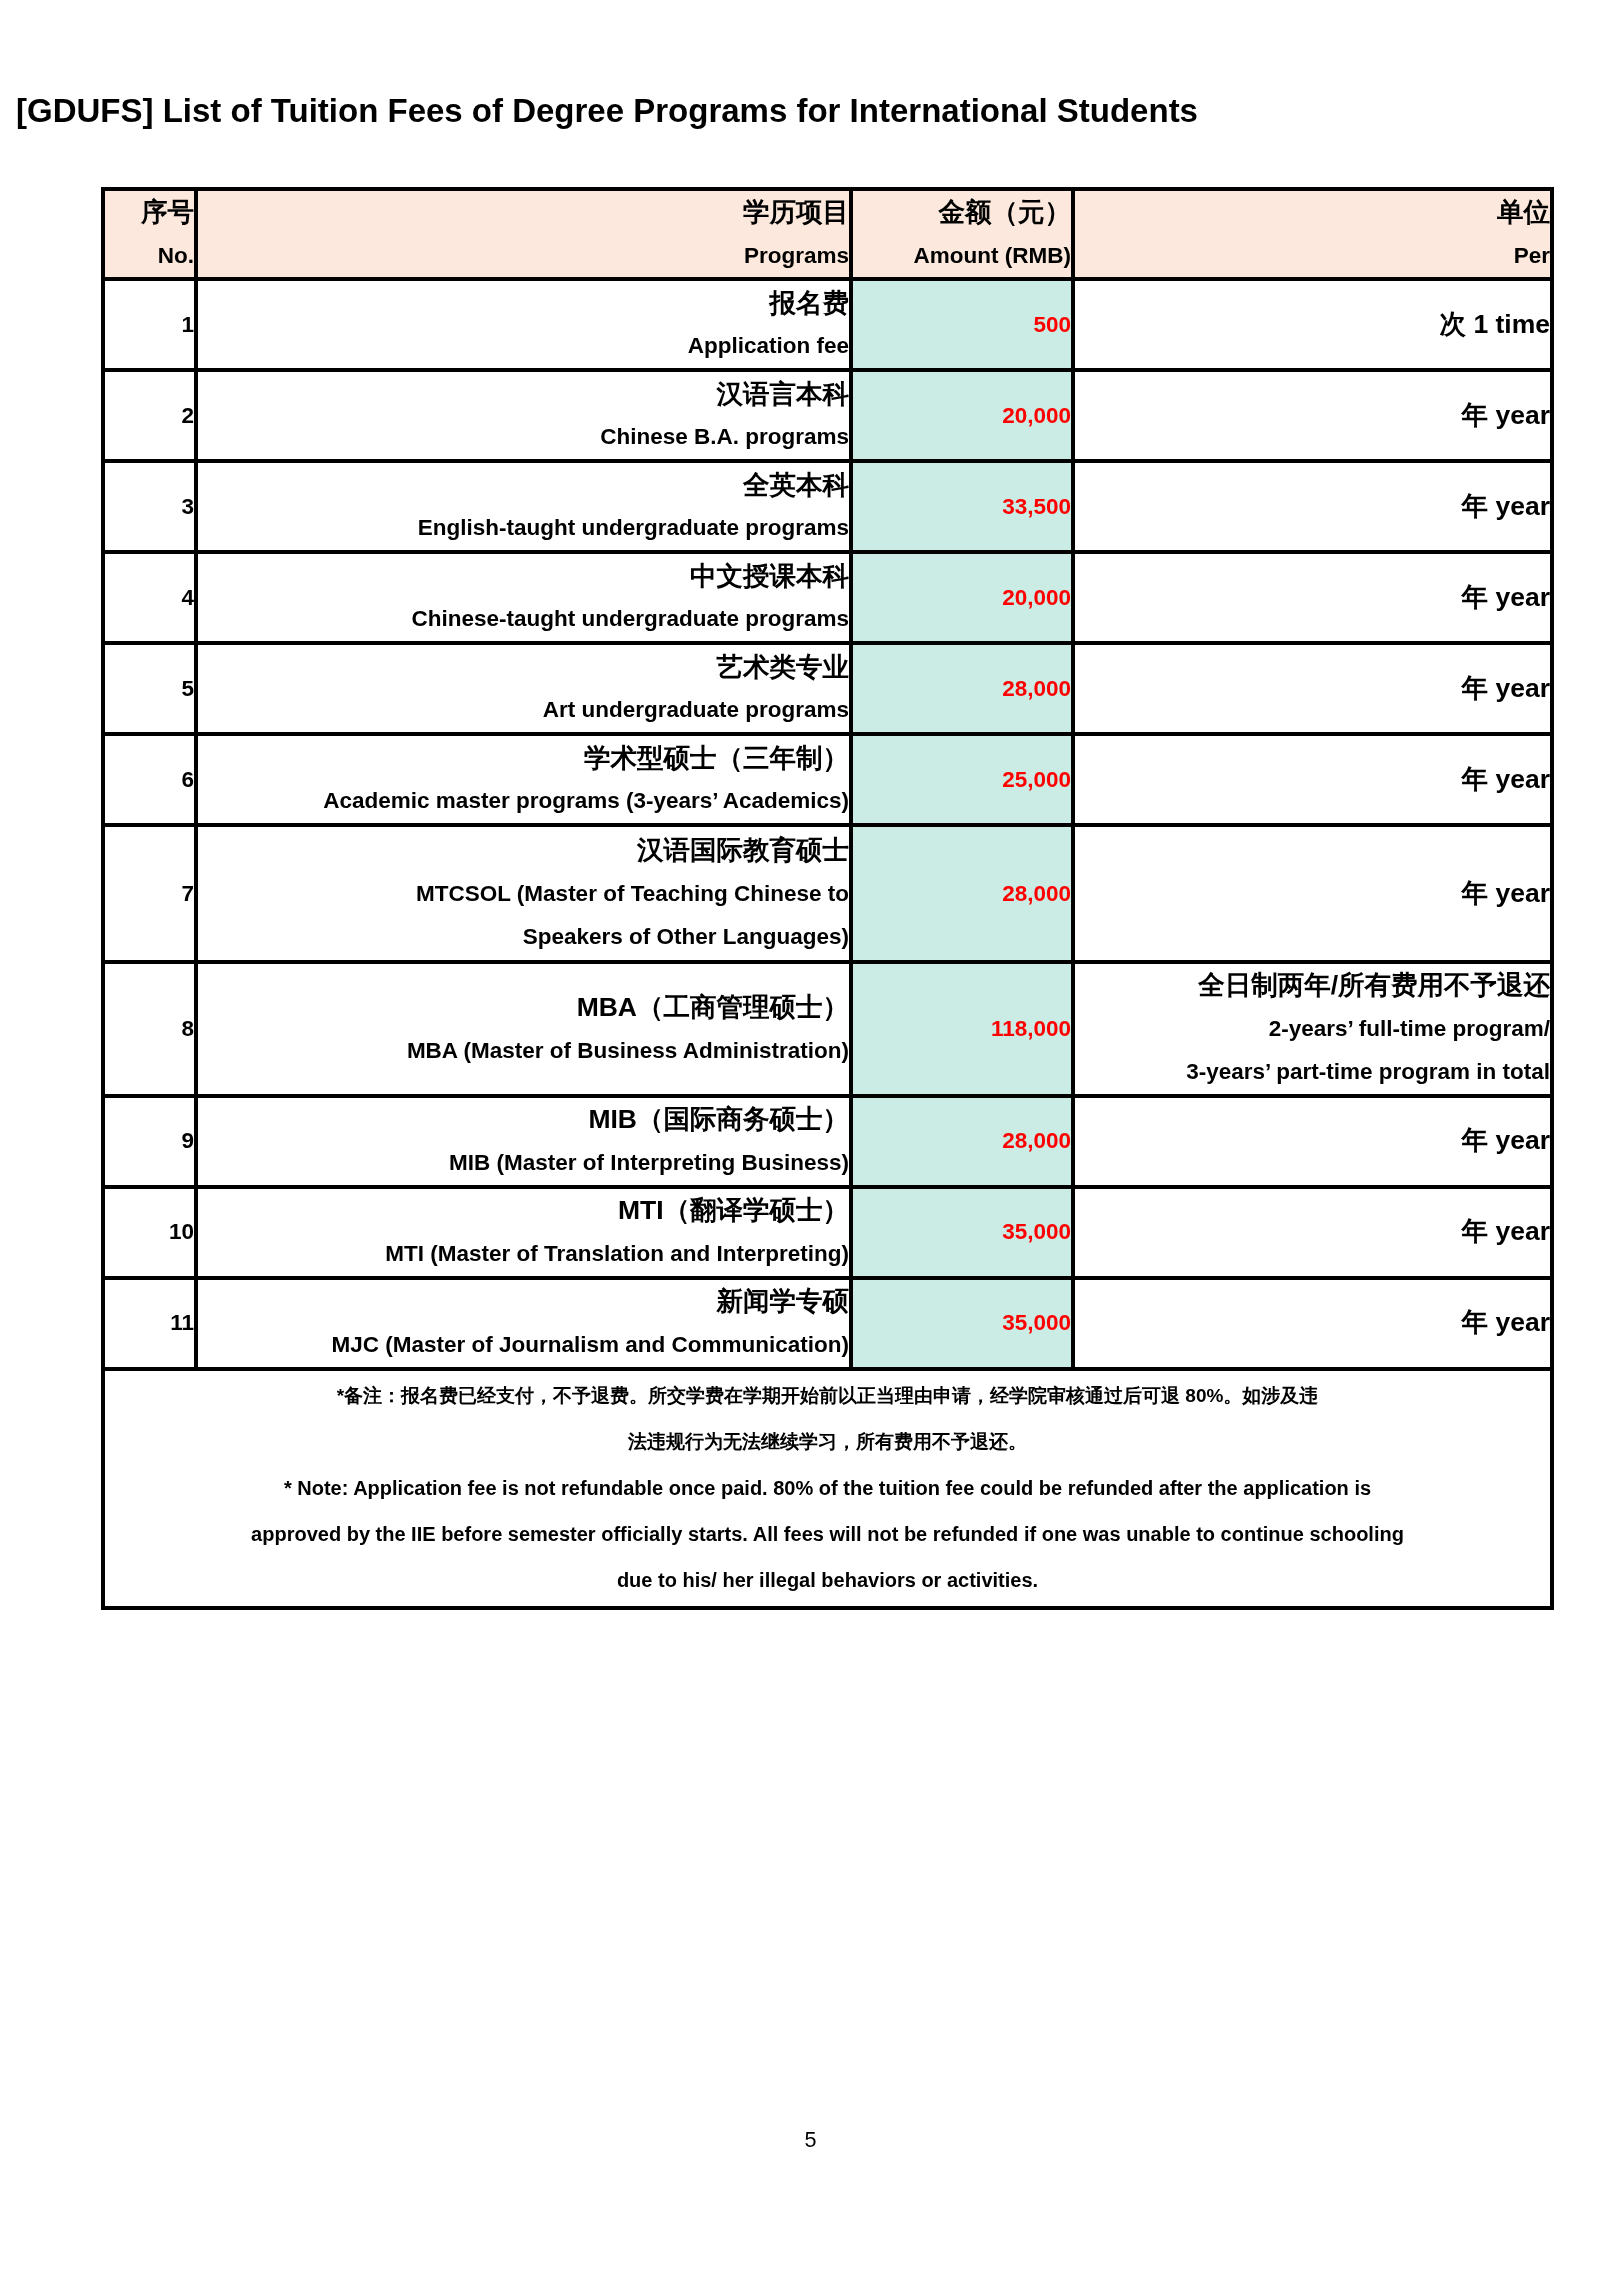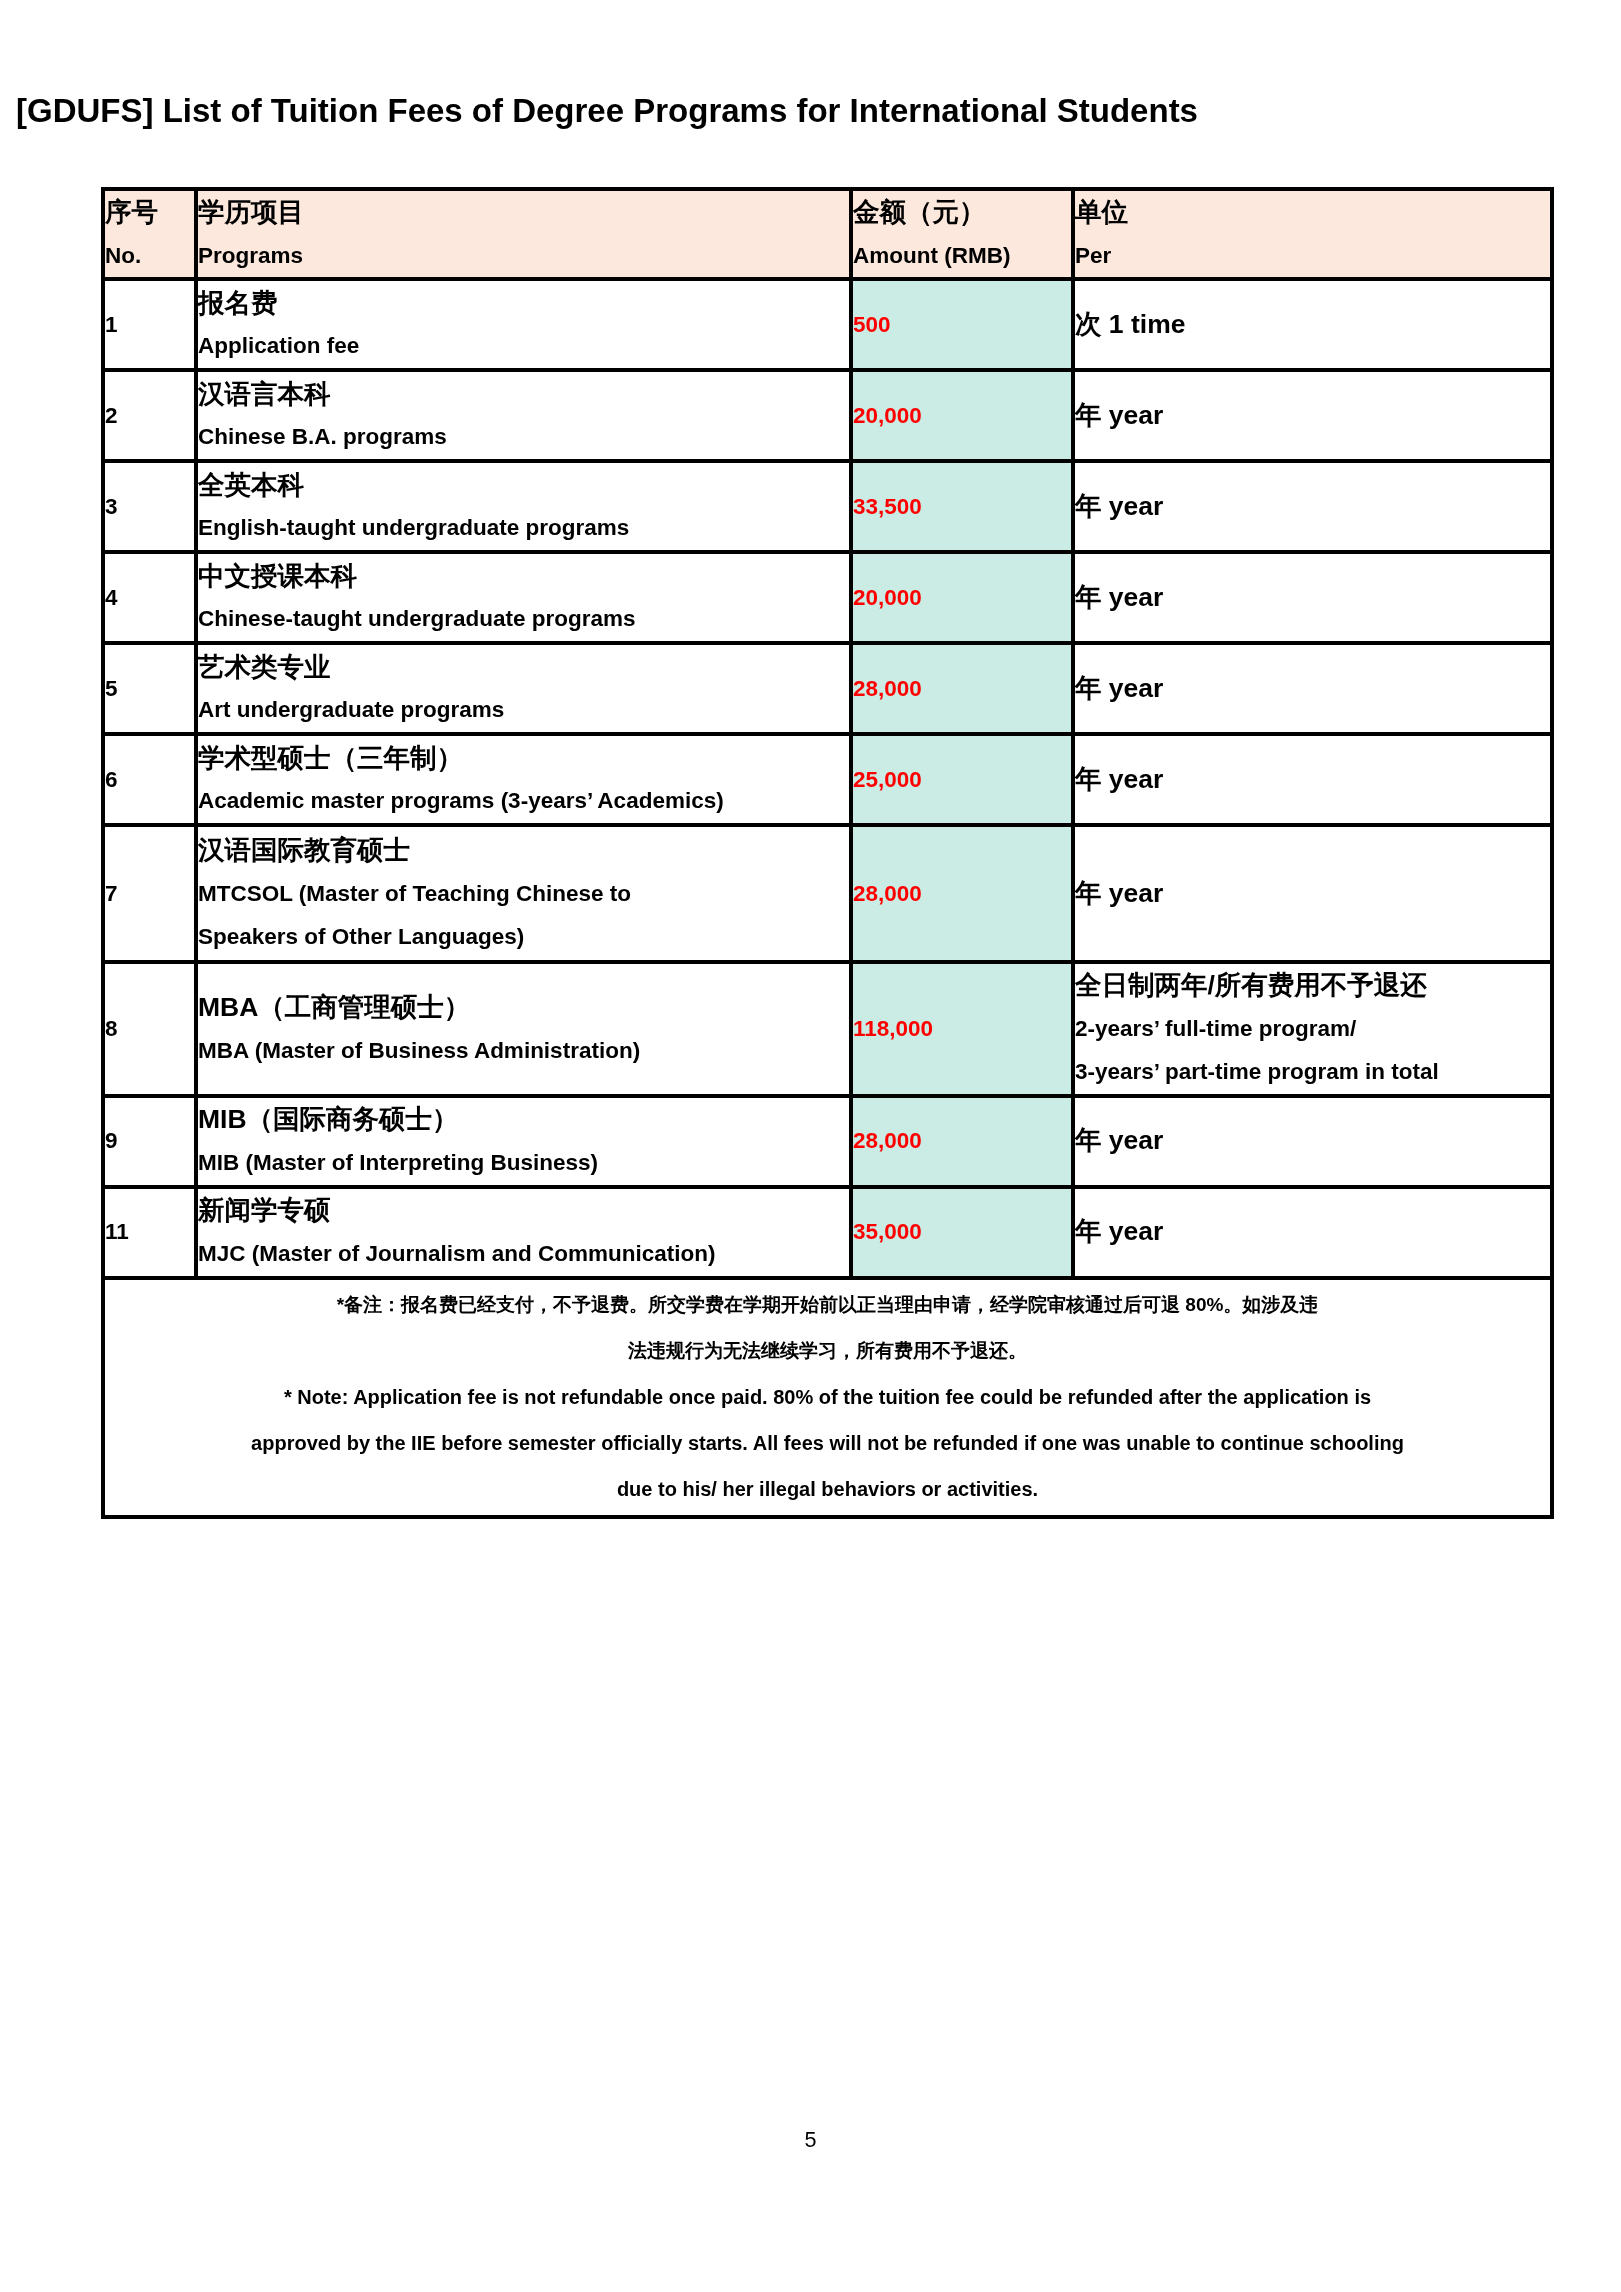--- a/index.html
+++ b/index.html
@@ -28,21 +28,21 @@
   .fee-table {
     position: absolute;
     left: 101px;
     top: 187px;
     width: 1450px;
     border-collapse: collapse;
     table-layout: fixed;
   }
   .fee-table th, .fee-table td {
     border: 4.9px solid var(--border, #000000);
-    text-align: left;
+    text-align: right;
     vertical-align: middle;
     padding: 0;
   }
   .header-row {
     height: 90px;
     background: var(--header-bg, #fce8dc);
   }
   tr.std    { height: 91px; }
   tr.tall-a { height: 137px; }
   tr.tall-b { height: 132px; }
@@ -214,20 +214,31 @@
           <td class="program-cell">
             <div class="line zh">MIB（国际商务硕士）</div>
             <div class="line en">MIB (Master of Interpreting Business)</div>
           </td>
           <td class="amount-cell">28,000</td>
           <td class="per-cell">
             <div class="line zh">年 year</div>
           </td>
         </tr>
         <tr class="std">
+          <td class="no-cell">10</td>
+          <td class="program-cell">
+            <div class="line zh">MTI（翻译学硕士）</div>
+            <div class="line en">MTI (Master of Translation and Interpreting)</div>
+          </td>
+          <td class="amount-cell">35,000</td>
+          <td class="per-cell">
+            <div class="line zh">年 year</div>
+          </td>
+        </tr>
+        <tr class="std">
           <td class="no-cell">11</td>
           <td class="program-cell">
             <div class="line zh">新闻学专硕</div>
             <div class="line en">MJC (Master of Journalism and Communication)</div>
           </td>
           <td class="amount-cell">35,000</td>
           <td class="per-cell">
             <div class="line zh">年 year</div>
           </td>
         </tr>

